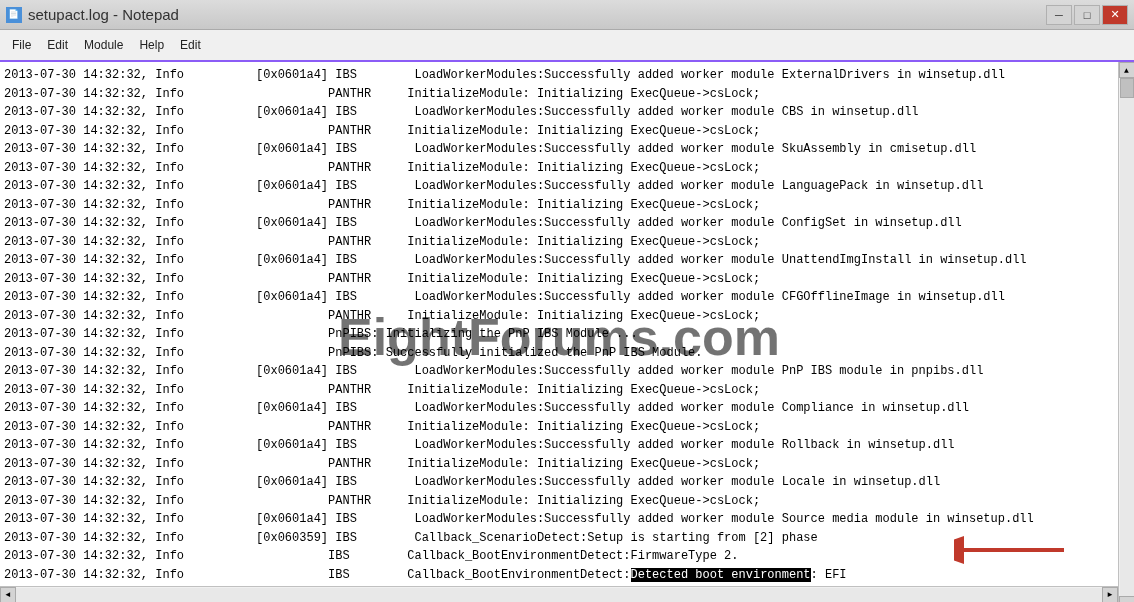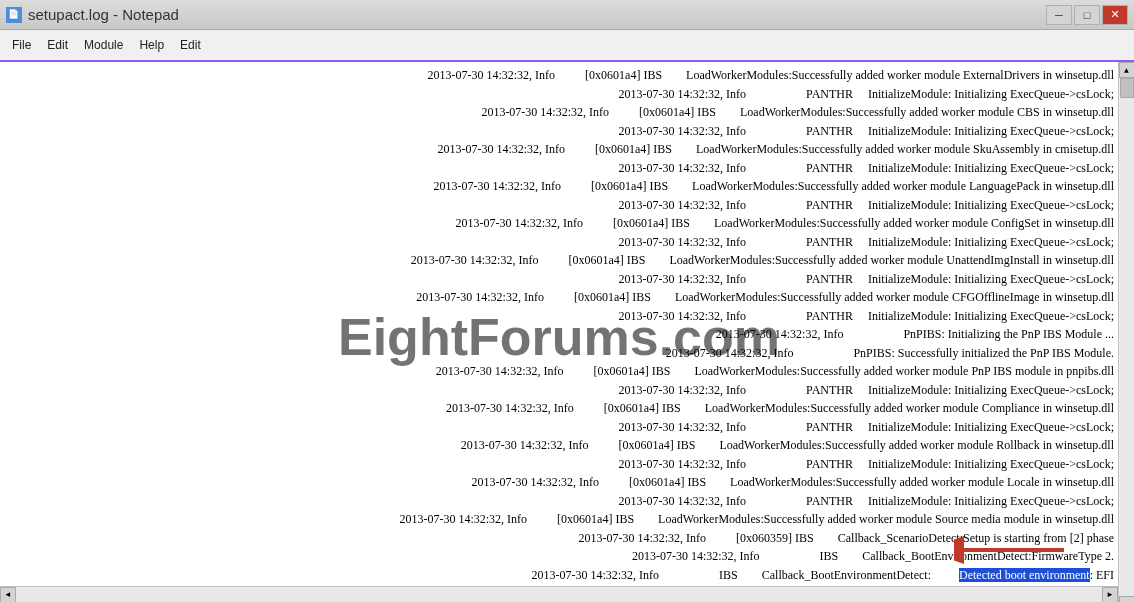--- a/index.html
+++ b/index.html
@@ -85,27 +85,26 @@
     
     .log-content {
       flex: 1;
       overflow: hidden;
       padding: 2px 0;
       position: relative;
       background: white;
     }
 
     .log-lines {
-      font-family: Liberation Serif, serif;
+      font-family: Liberation Mono, monospace;
       font-size: 12px;
       line-height: 18.5px;
       white-space: pre;
       padding: 2px 4px;
       color: #000;
-      text-align: right;
     }
 
     
     .scrollbar {
       width: 16px;
       background: #f0f0f0;
       border-left: 1px solid #c0c0c0;
       display: flex;
       flex-direction: column;
       align-items: center;
@@ -147,23 +146,22 @@
       cursor: pointer;
     }
     .scroll-track-h {
       flex: 1;
       height: 14px;
       background: #e8e8e8;
     }
 
     
     .highlight {
-      background: #1d4ed8;
+      background: #000000;
       color: white;
-      margin-left: 28px;
     }
 
     
     .watermark {
       position: absolute;
       top: 50%;
       left: 50%;
       transform: translate(-50%, -50%);
       font-family: 'Arial Black', Arial, sans-serif;
       font-size: 52px;

